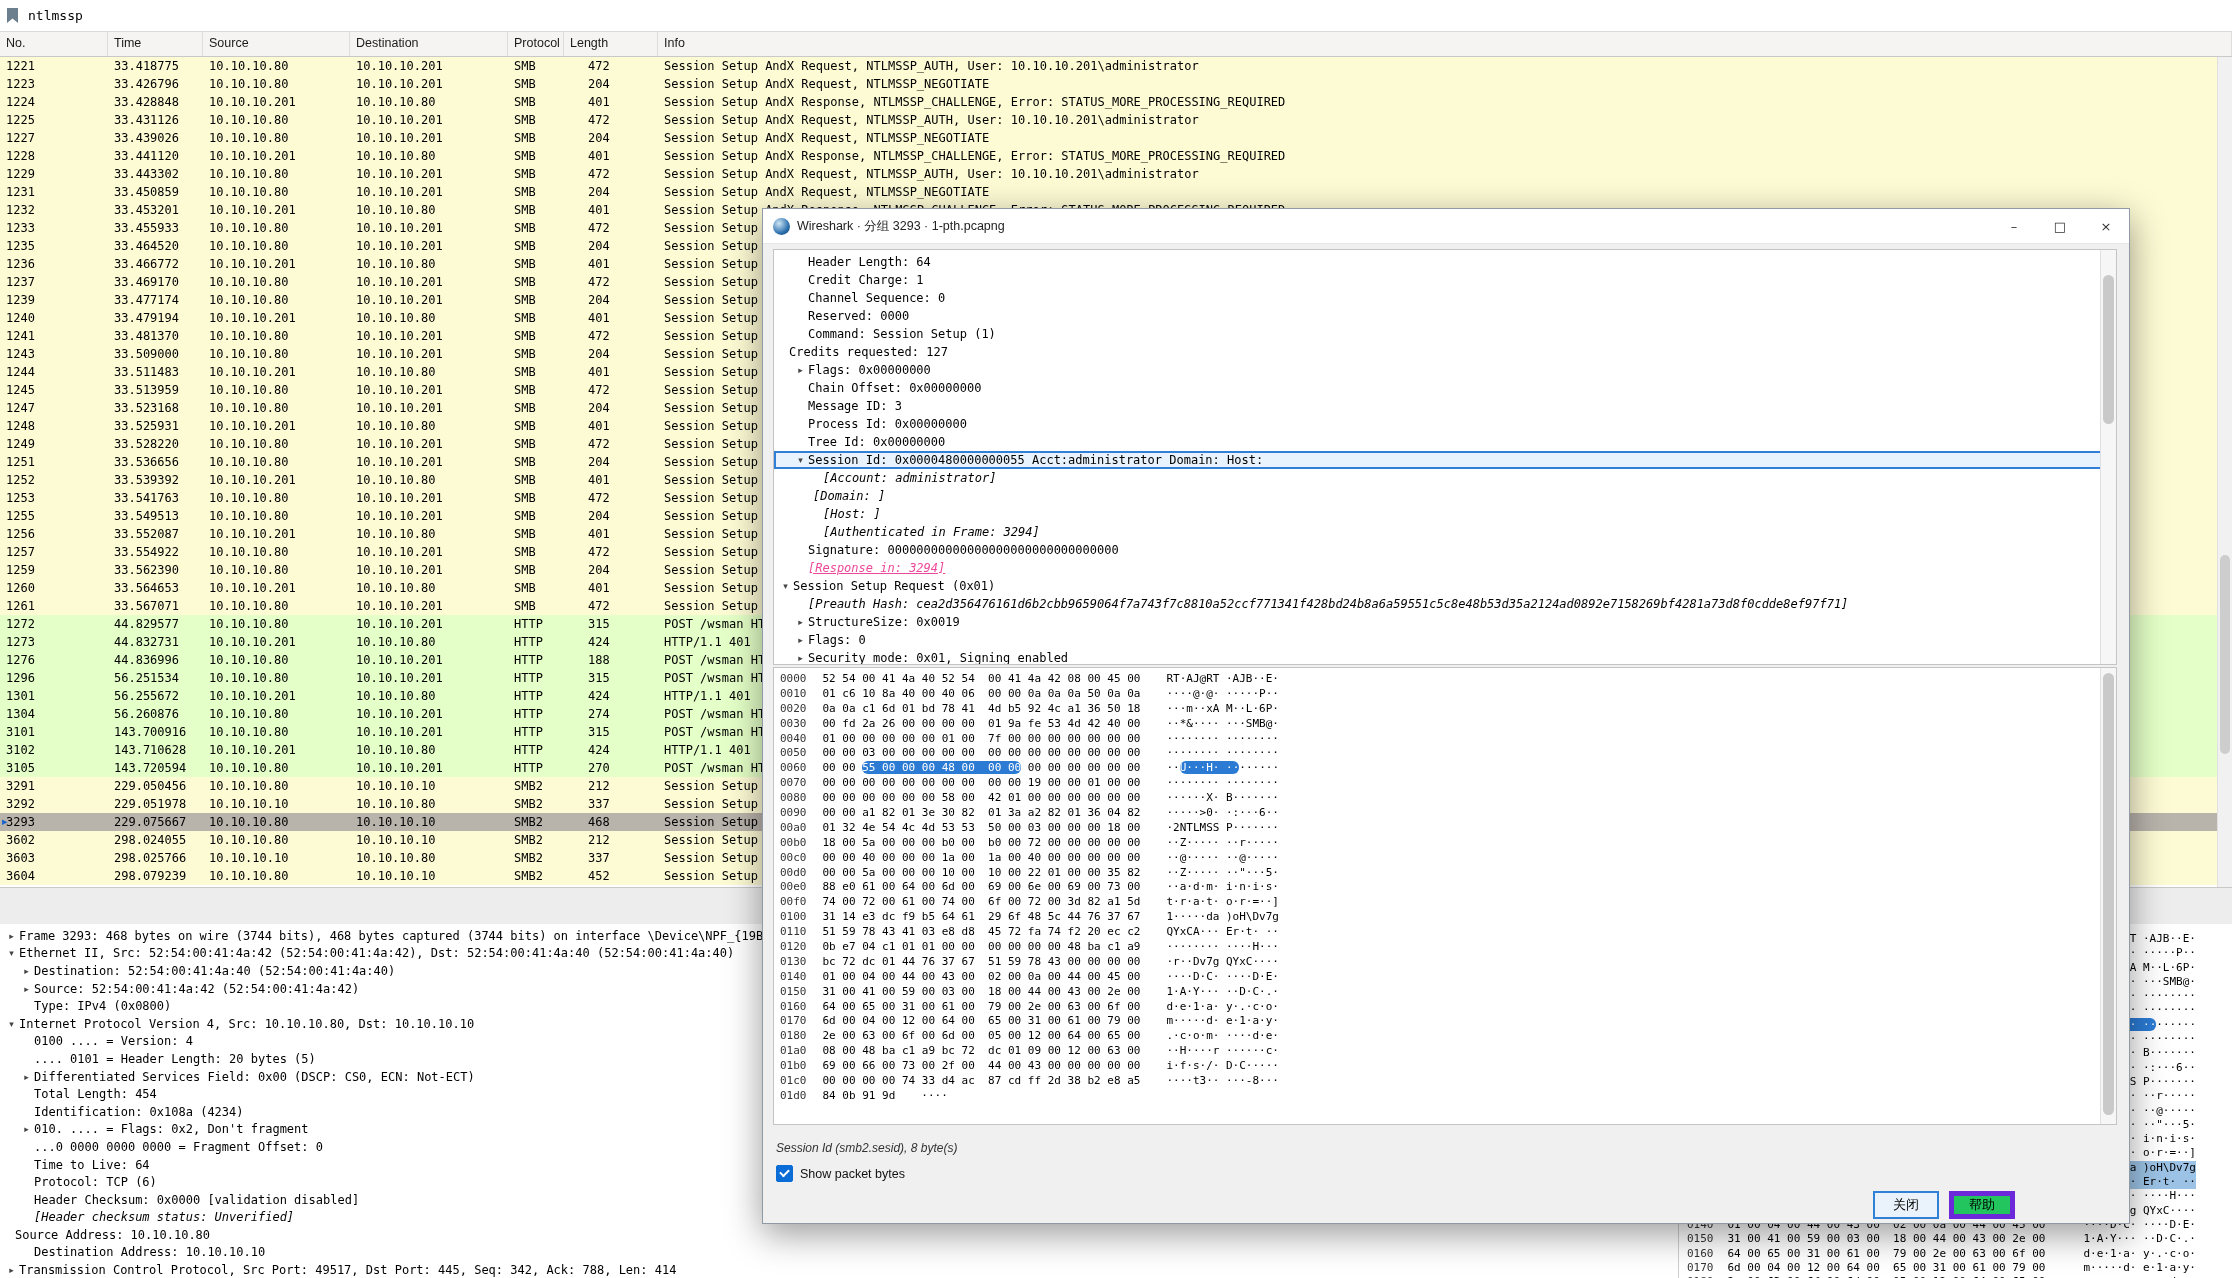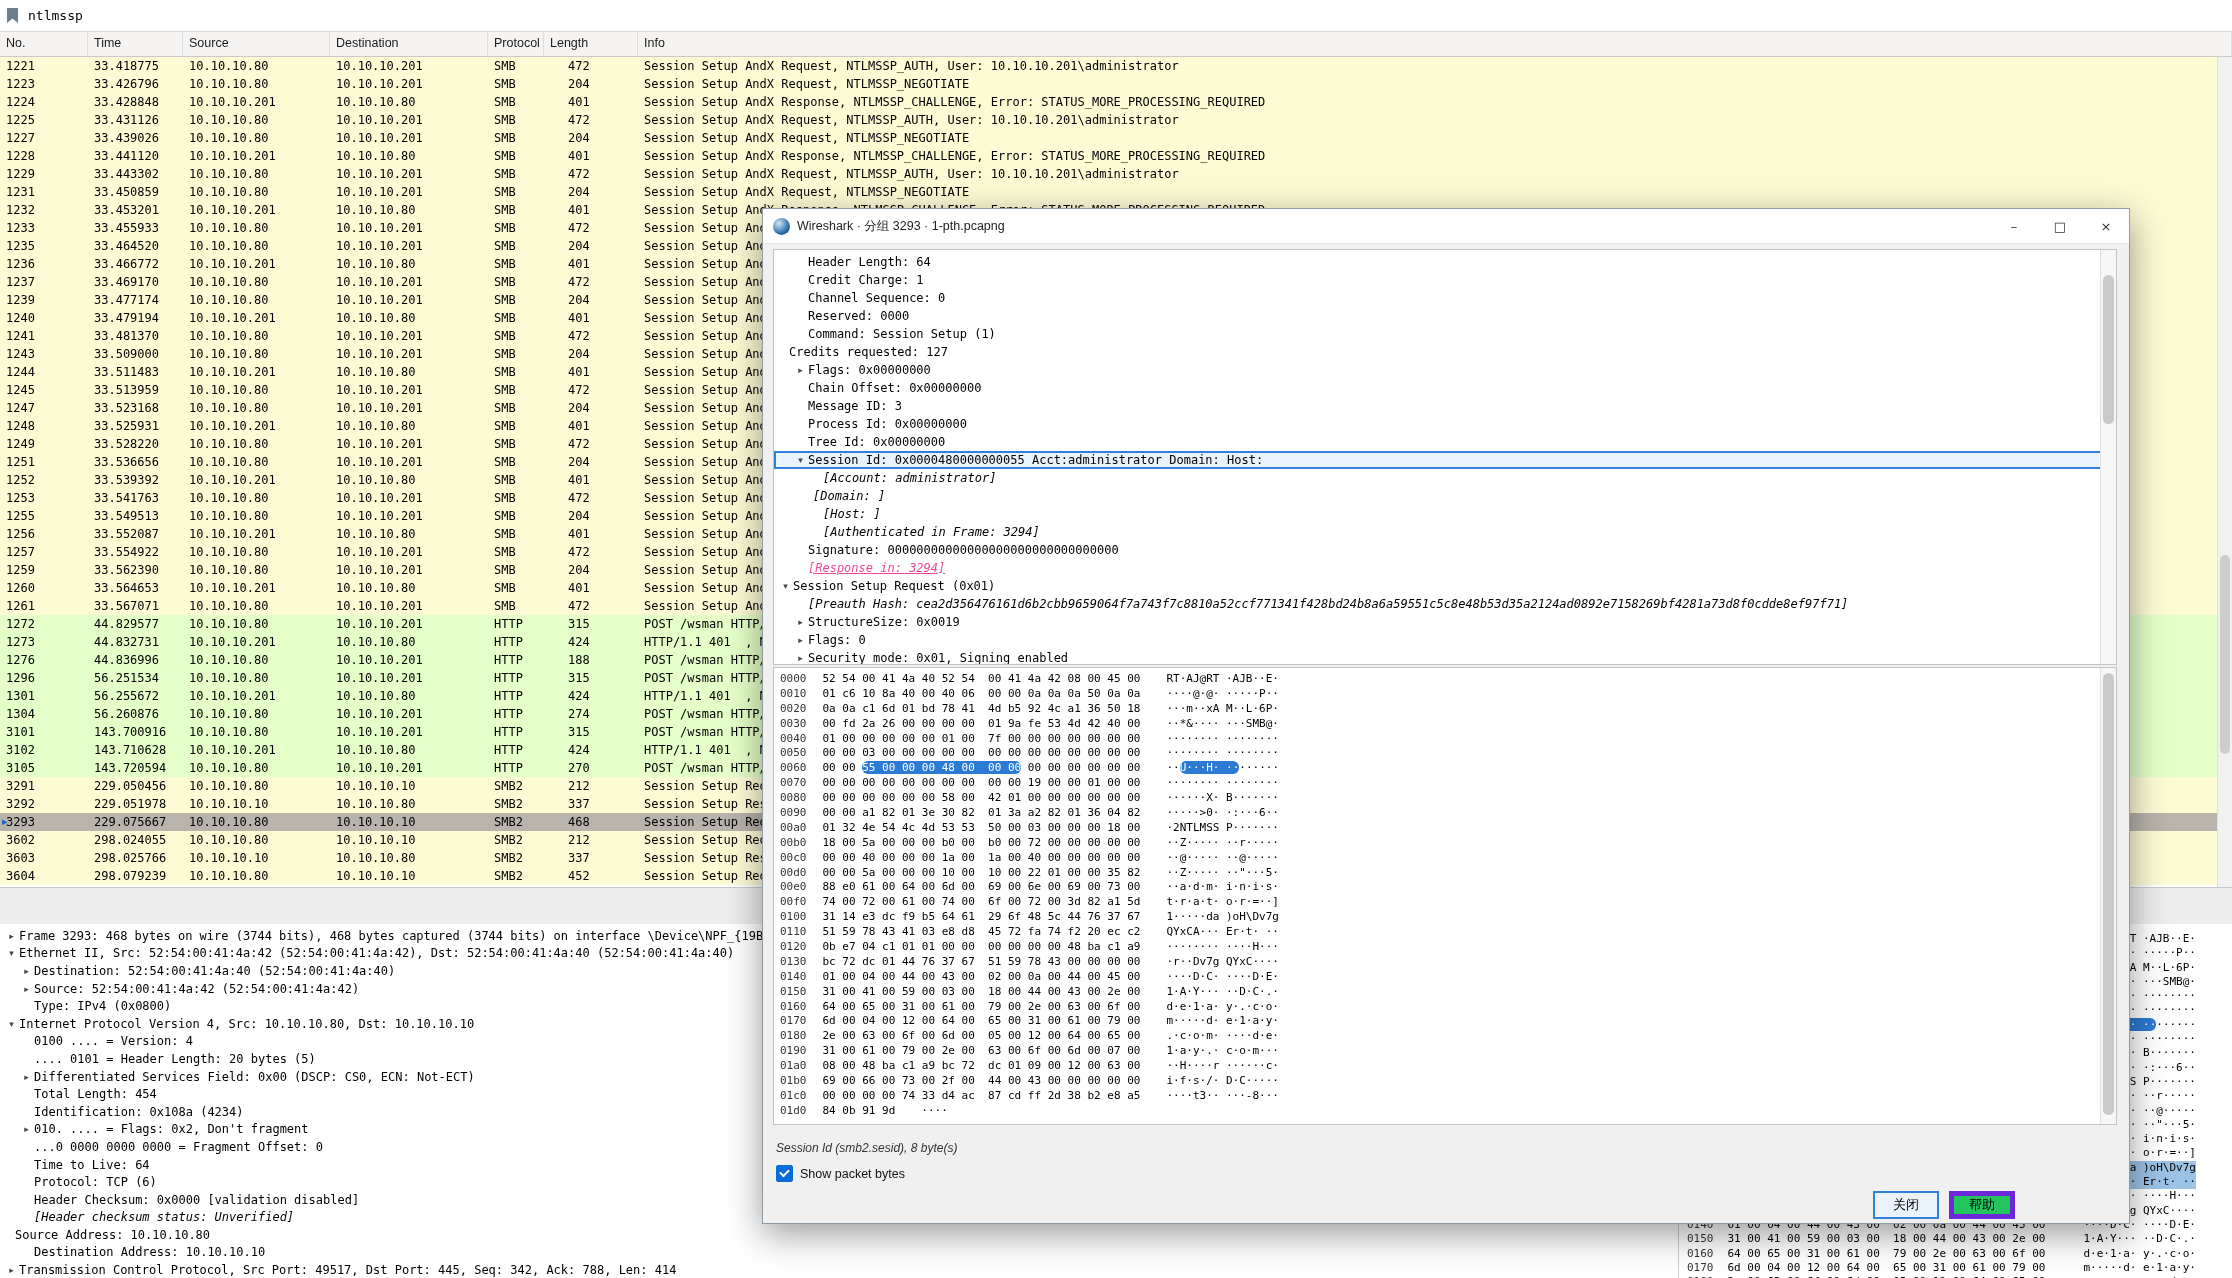--- a/index.html
+++ b/index.html
@@ -11,21 +11,21 @@
               border-bottom:1px solid #d9d9d9;display:flex;align-items:center;}
   .bookmark-icon{display:inline-block;width:11px;height:15px;background:#6b7f8e;margin-left:7px;
                  clip-path:polygon(0 0,100% 0,100% 100%,50% 70%,0 100%);}
   .filter-text{margin-left:10px;font-size:13px;text-align:center;}
 
   
   .col-header{position:absolute;top:32px;left:0;right:0;height:24px;background:#f5f4f2;
               border-bottom:1px solid #c9c9c9;display:flex;
               font-family:"Liberation Sans",sans-serif;font-size:12.5px;color:#1a1a1a;}
   .hcell{box-sizing:border-box;padding:4px 0 0 6px;border-right:1px solid #ddd;overflow:hidden;flex:0 0 auto;}
-  .c-no{width:88px}.c-time{width:95px}.c-src{width:147px}.c-dst{width:158px}
+  .c-no{width:108px}.c-time{width:95px}.c-src{width:147px}.c-dst{width:158px}
   .c-proto{width:56px}.c-len{width:94px}.c-info{flex:1 1 auto;width:auto;}
 
   .packet-list{position:absolute;top:57px;left:0;right:0;height:830px;overflow:hidden;}
   .prow{position:relative;display:flex;height:18px;line-height:18px;white-space:pre;}
   .cell{box-sizing:border-box;padding-left:6px;overflow:hidden;flex:0 0 auto;}
   .prow .c-len{padding-left:24px;}
   .smb,.smb2{background:#fdfbd4;}
   .http{background:#e4ffc7;}
   .prow.sel{background:#b8b3ab;}
   .rowmark{position:absolute;left:2px;top:0;color:#1b63c8;font-size:11px;
@@ -291,21 +291,20 @@
           <div class="hxrow"><span class="hxoff">00f0</span><span class="hxbytes"><span>74 00 72 00 61 00 74 00  6f 00 72 00 3d 82 a1 5d</span></span><span class="hxascii"><span>t·r·a·t· o·r·=··]</span></span></div>
           <div class="hxrow"><span class="hxoff">0100</span><span class="hxbytes"><span>31 14 e3 dc f9 b5 64 61  29 6f 48 5c 44 76 37 67</span></span><span class="hxascii"><span>1·····da )oH\Dv7g</span></span></div>
           <div class="hxrow"><span class="hxoff">0110</span><span class="hxbytes"><span>51 59 78 43 41 03 e8 d8  45 72 fa 74 f2 20 ec c2</span></span><span class="hxascii"><span>QYxCA··· Er·t· ··</span></span></div>
           <div class="hxrow"><span class="hxoff">0120</span><span class="hxbytes"><span>0b e7 04 c1 01 01 00 00  00 00 00 00 48 ba c1 a9</span></span><span class="hxascii"><span>········ ····H···</span></span></div>
           <div class="hxrow"><span class="hxoff">0130</span><span class="hxbytes"><span>bc 72 dc 01 44 76 37 67  51 59 78 43 00 00 00 00</span></span><span class="hxascii"><span>·r··Dv7g QYxC····</span></span></div>
           <div class="hxrow"><span class="hxoff">0140</span><span class="hxbytes"><span>01 00 04 00 44 00 43 00  02 00 0a 00 44 00 45 00</span></span><span class="hxascii"><span>····D·C· ····D·E·</span></span></div>
           <div class="hxrow"><span class="hxoff">0150</span><span class="hxbytes"><span>31 00 41 00 59 00 03 00  18 00 44 00 43 00 2e 00</span></span><span class="hxascii"><span>1·A·Y··· ··D·C·.·</span></span></div>
           <div class="hxrow"><span class="hxoff">0160</span><span class="hxbytes"><span>64 00 65 00 31 00 61 00  79 00 2e 00 63 00 6f 00</span></span><span class="hxascii"><span>d·e·1·a· y·.·c·o·</span></span></div>
           <div class="hxrow"><span class="hxoff">0170</span><span class="hxbytes"><span>6d 00 04 00 12 00 64 00  65 00 31 00 61 00 79 00</span></span><span class="hxascii"><span>m·····d· e·1·a·y·</span></span></div>
           <div class="hxrow"><span class="hxoff">0180</span><span class="hxbytes"><span>2e 00 63 00 6f 00 6d 00  05 00 12 00 64 00 65 00</span></span><span class="hxascii"><span>.·c·o·m· ····d·e·</span></span></div>
-          <div class="hxrow"><span class="hxoff">0190</span><span class="hxbytes"><span>31 00 61 00 79 00 2e 00  63 00 6f 00 6d 00 07 00</span></span><span class="hxascii"><span>1·a·y·.· c·o·m···</span></span></div>
           <div class="hxrow"><span class="hxoff">01a0</span><span class="hxbytes"><span>08 00 48 ba c1 a9 bc 72  dc 01 09 00 12 00 63 00</span></span><span class="hxascii"><span>··H····r ······c·</span></span></div>
           <div class="hxrow"><span class="hxoff">01b0</span><span class="hxbytes"><span>69 00 66 00 73 00 2f 00  44 00 43 00 00 00 00 00</span></span><span class="hxascii"><span>i·f·s·/· D·C·····</span></span></div>
           <div class="hxrow"><span class="hxoff">01c0</span><span class="hxbytes"><span>00 00 00 00 74 33 d4 ac  87 cd ff 2d 38 b2 e8 a5</span></span><span class="hxascii"><span>····t3·· ···-8···</span></span></div>
           <div class="hxrow"><span class="hxoff">01d0</span><span class="hxbytes"><span>84 0b 91 9d</span></span><span class="hxascii"><span>····</span></span></div>
         </div>
       <div class="vscroll">
         <div class="thumb hex-thumb"></div>
       </div>
     </div>
 

